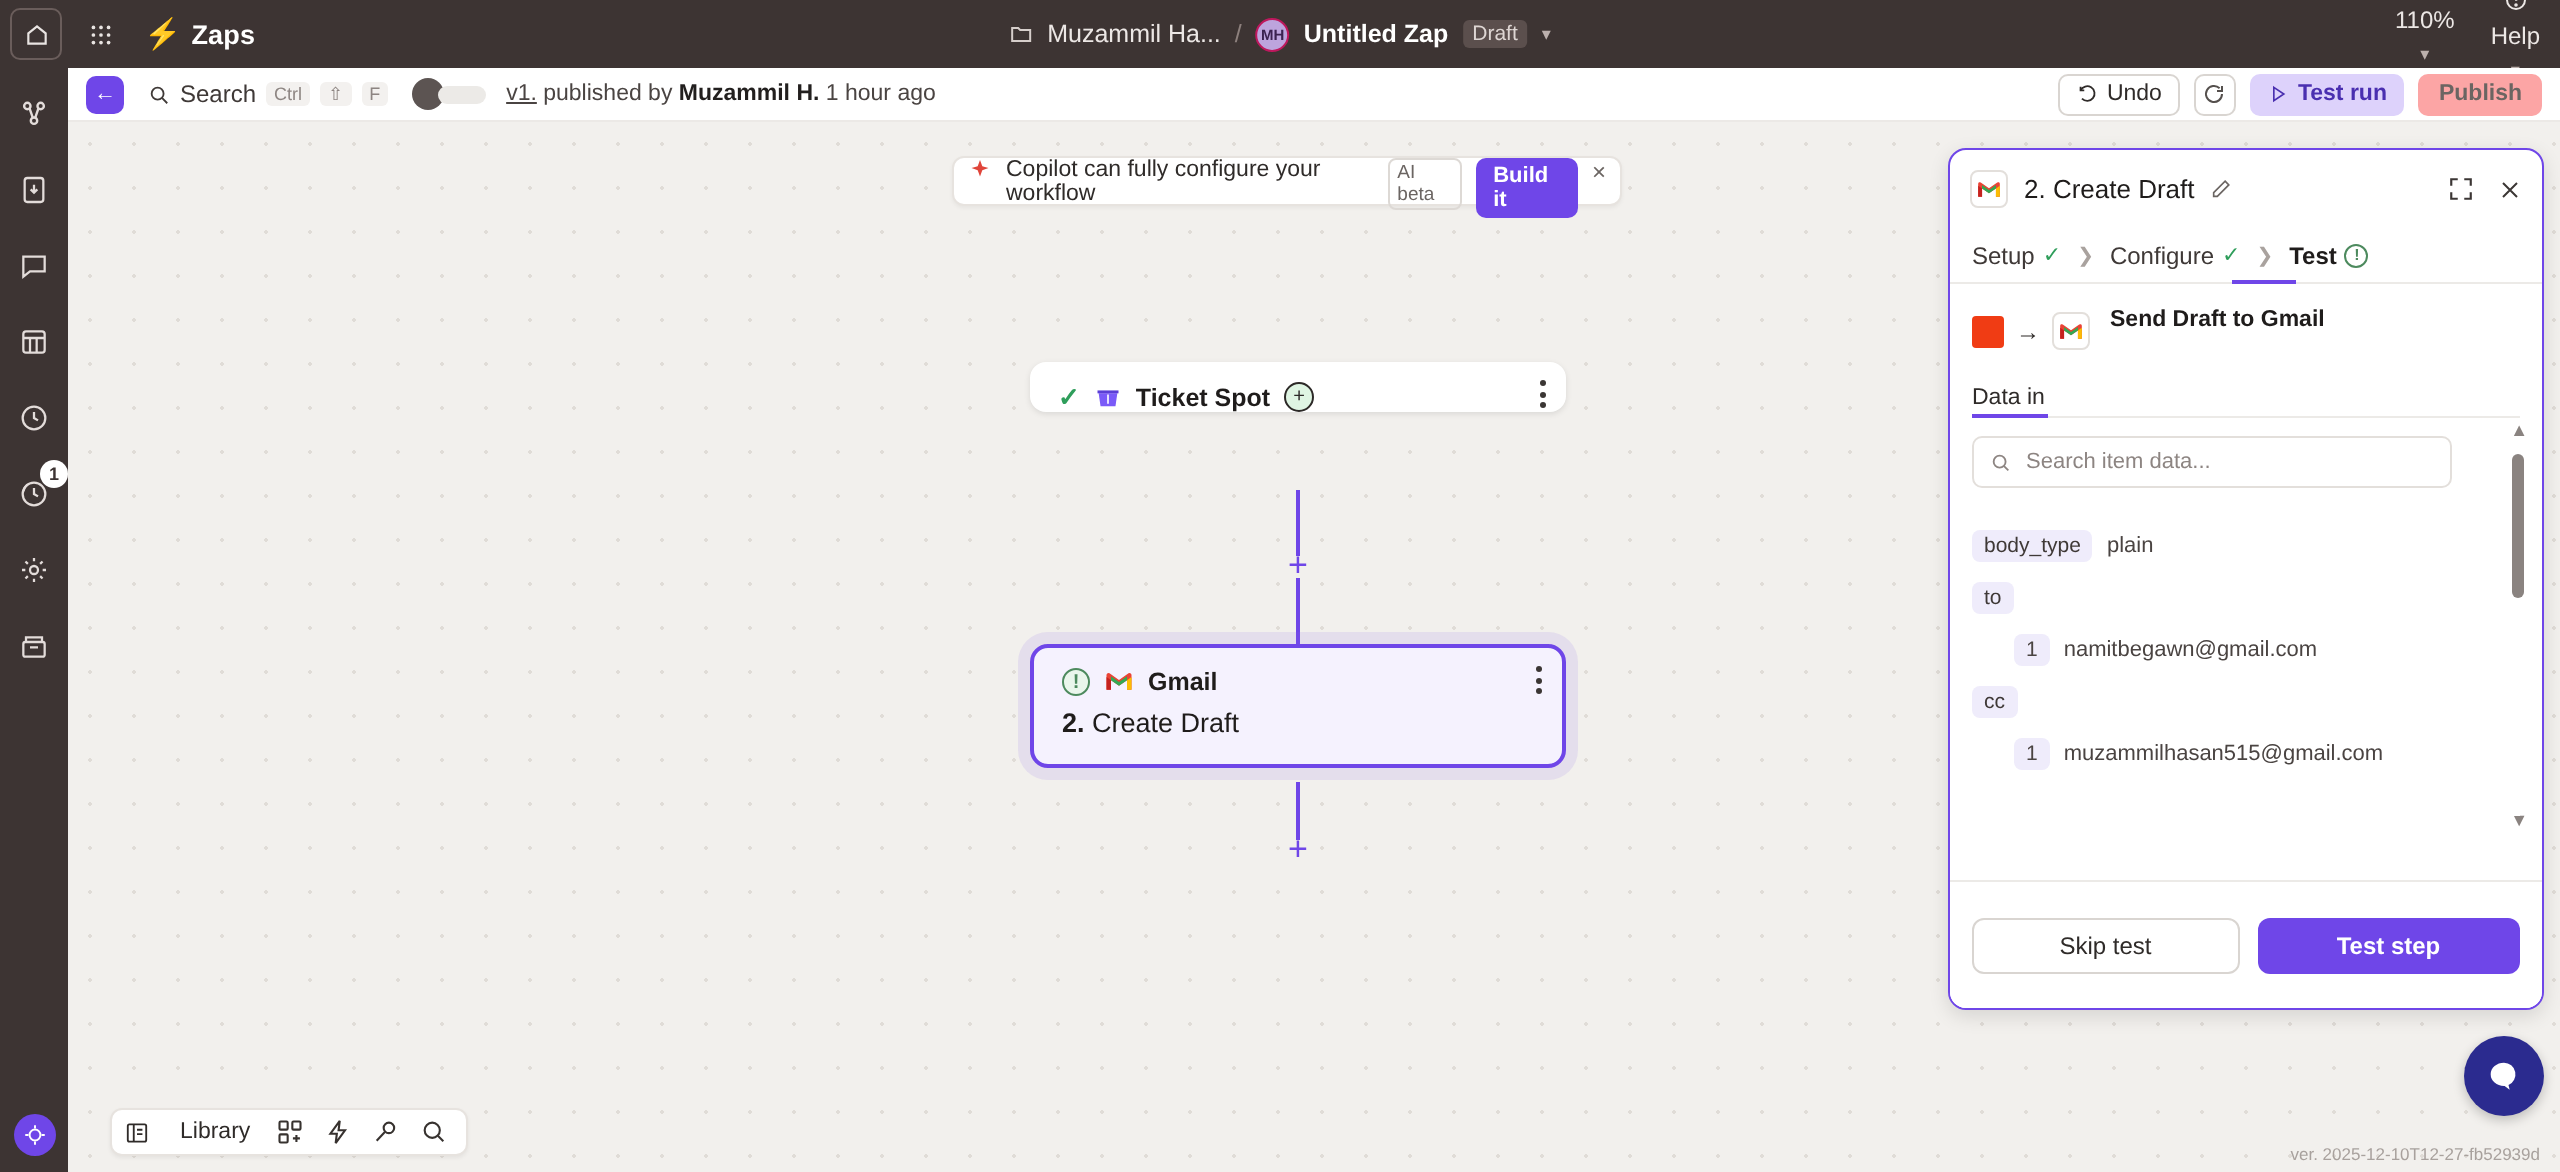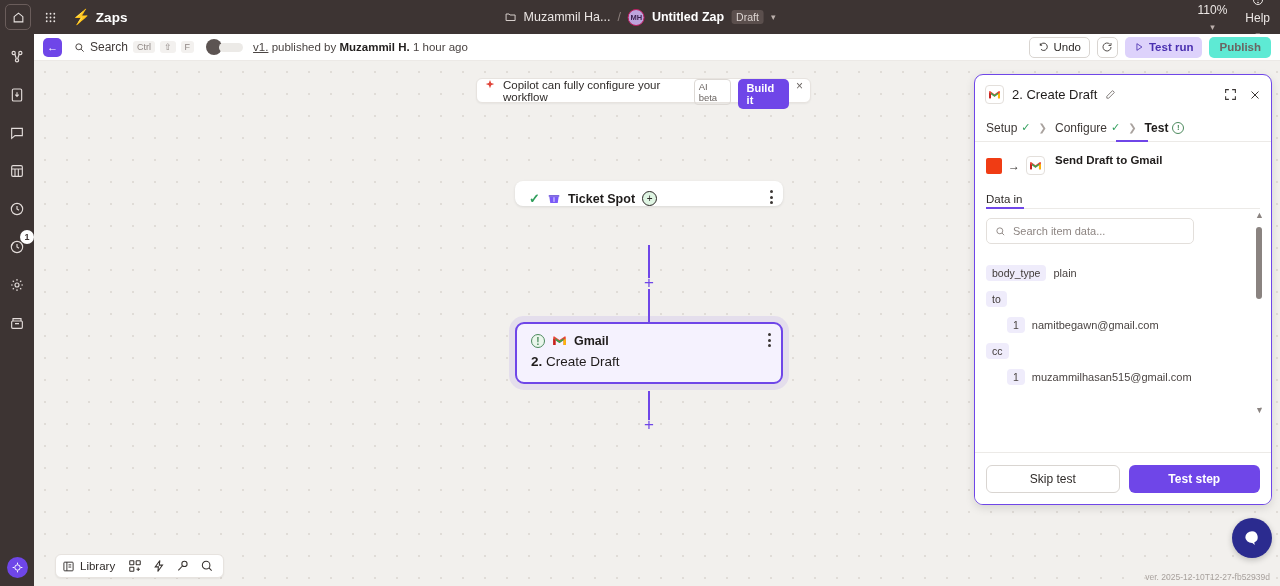--- a/index.html
+++ b/index.html
@@ -107,21 +107,21 @@
   }
   .btn-sq {
     width: 21px; height: 21px; border: 1px solid #d9d5d1; border-radius: 5px;
     display: flex; align-items: center; justify-content: center; color: #55504d; background:#fff;
   }
   .btn-testrun {
     height: 21px; background: #ddd2fb; color: #4a2fb0; border-radius: 5px;
     display: flex; align-items: center; gap: 5px; padding: 0 9px; font-size: 11.5px; font-weight: 600;
   }
   .btn-publish {
-    height: 21px; background: #5eead4; color: #6b6562; border-radius: 5px;
+    height: 21px; background: #fca5a5; color: #6b6562; border-radius: 5px;
     display: flex; align-items: center; padding: 0 10px; font-size: 11.5px; font-weight: 600;
   }
 
   
   .canvas {
     position: absolute; top: 61px; left: 34px; width: 1246px; height: 525px;
     background: #f2f0ed;
     background-image: radial-gradient(#e0dcd7 1px, transparent 1px);
     background-size: 22px 22px;
   }
@@ -189,21 +189,21 @@
   .plus-1 { top: 215px; }
   .plus-2 { top: 357px; }
 
   
   .bottom-tools {
     position: absolute; left: 21px; bottom: 8px; height: 24px;
     display: flex; align-items: center; gap: 4px;
     background: #fff; border: 1px solid #e7e3df; border-radius: 6px; padding: 0 6px;
     box-shadow: 0 1px 2px rgba(0,0,0,.06);
   }
-  .lib-btn { display: flex; align-items: center; gap: 5px; font-size: 11.5px; color: #2f2b29; padding-right: 6px;}
+  .lib-btn { display: flex; align-items: center; gap: 15px; font-size: 11.5px; color: #2f2b29; padding-right: 6px;}
   .tool-ic { width: 20px; height: 20px; display: flex; align-items: center; justify-content: center; color: #37322f; }
   .ver-text {
     position: absolute; right: 10px; bottom: 4px; font-size: 8.5px; color: #a8a19d;
   }
   .chat-bubble {
     position: absolute; right: 8px; bottom: 28px; width: 40px; height: 40px;
     border-radius: 50%; background: #2b2b8f; display: flex; align-items: center;
     justify-content: center; box-shadow: 0 2px 6px rgba(0,0,0,.22);
   }
 
@@ -250,21 +250,21 @@
 
   .datain-tabs {
     margin: 14px 11px 0 11px; border-bottom: 1px solid #eceae7; position: relative; height: 20px;
   }
   .datain-tab { font-size: 11.5px; color: #2f2b29; }
   .datain-underline { position: absolute; left: 0; bottom: -1px; width: 38px; height: 2px; background: #6f46e8; }
 
   .data-area { position: relative; margin: 9px 11px 0 11px; height: 190px; }
   .srch-box {
     height: 26px; border: 1px solid #e3dfdb; border-radius: 5px;
-    display: flex; align-items: center; gap: 7px; padding: 0 8px; width: 208px;
+    display: flex; align-items: center; gap: 7px; padding: 0 8px; width: 240px;
   }
   .srch-box .ph { font-size: 11px; color: #8d8582; }
   .kv-list { margin-top: 21px; }
   .kv-row { display: flex; align-items: center; gap: 7px; margin-bottom: 10px; }
   .kv-key {
     background: #efecfb; color: #3f3937; font-size: 10.5px;
     padding: 2px 6px; border-radius: 4px;
   }
   .kv-val { font-size: 11px; color: #4a4442; }
   .kv-row.indent { padding-left: 21px; }
@@ -280,21 +280,21 @@
   }
   .scroll-up, .scroll-down { position: absolute; right: -4px; color: #8a8380; font-size: 9px; }
   .scroll-up { top: -8px; }
   .scroll-down { top: 187px; }
   .data-fade {
     position: absolute; left: 0; right: 0; bottom: 0; height: 14px;
     background: linear-gradient(transparent, #fff);
   }
 
   .panel-footer {
-    position: absolute; bottom: 0; left: 0; right: 0; height: 52px;
+    position: absolute; bottom: 0; left: 0; right: 0; height: 64px;
     border-top: 1px solid #eceae7; display: flex; align-items: center; gap: 9px;
     padding: 0 11px; background: #fff;
   }
   .skip-btn {
     flex: 1; height: 28px; border: 1px solid #d9d5d1; border-radius: 6px; background: #fff;
     display: flex; align-items: center; justify-content: center;
     font-size: 12px; color: #2f2b29;
   }
   .teststep-btn {
     flex: 1; height: 28px; border-radius: 6px; background: #6f46e8; color: #fff;

